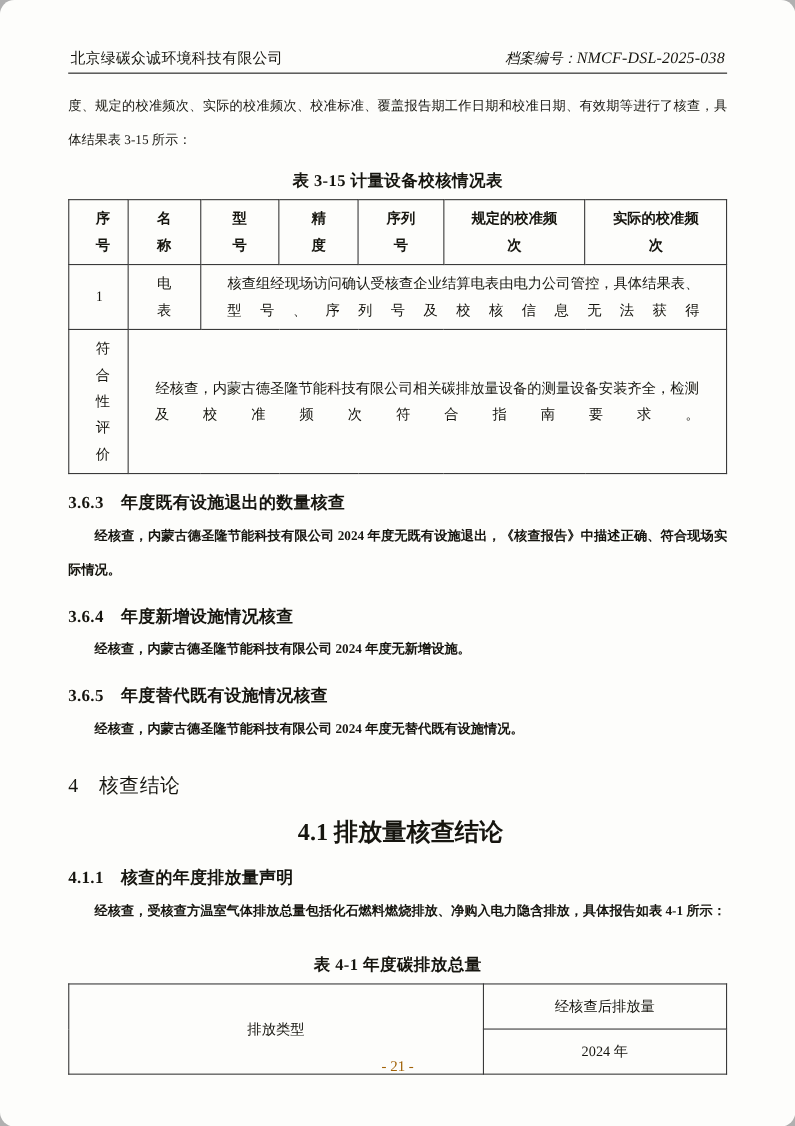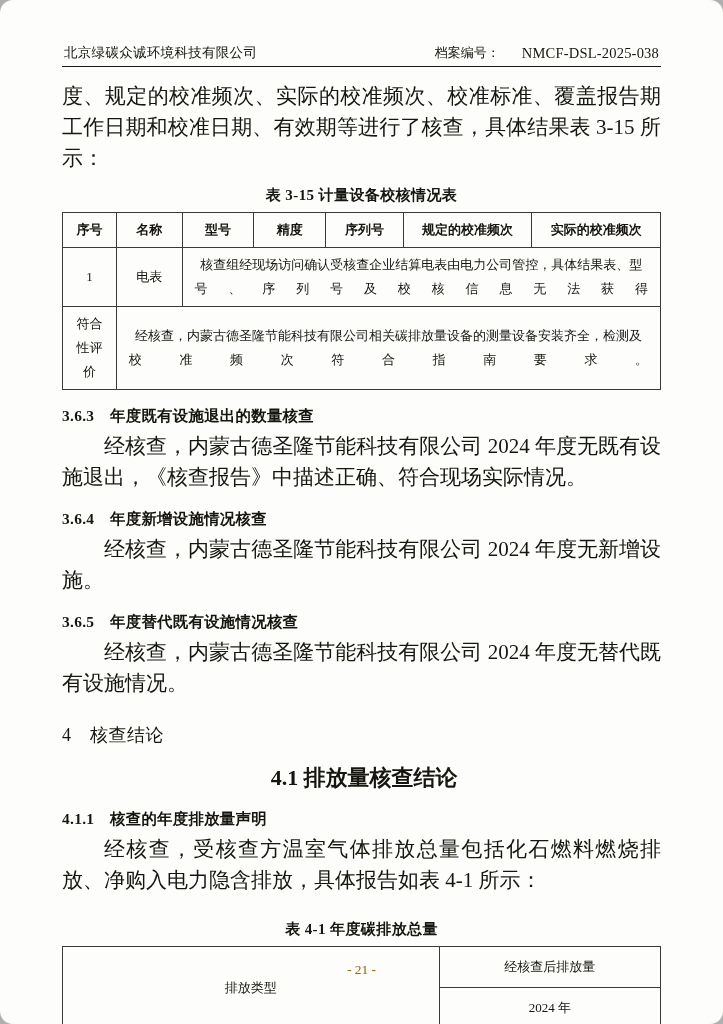--- a/index.html
+++ b/index.html
@@ -29,58 +29,59 @@
     font-size: 13.5px;
     padding: 0 2px 4px 2px;
     border-bottom: 1.2px solid #1a1a1a;
   }
   .doc-header .company {
     letter-spacing: 0.3px;
   }
   .doc-header .archive {
     display: flex;
     align-items: flex-end;
-    gap: 22px;
+    gap: 0;
+    font-style: italic;
   }
   .doc-header .archive-label { font-size: 13px; }
   .doc-header .archive-value {
     font-family: "Liberation Serif", serif;
     font-size: 14.5px;
     letter-spacing: 0.2px;
   }
 
   
   .para {
-    font-size: 21px;
+    font-size: 12px;
     line-height: 31px;
     text-align: justify;
     margin: 0;
   }
   .para.first { margin-top: 14px; }
-  .indent { text-indent: 2em; }
+  .indent { text-indent: 2em; font-weight: bold; }
 
   .tbl-caption {
     text-align: center;
     font-size: 15px;
     font-weight: bold;
     margin: 12px 0 7px 0;
     letter-spacing: 0.4px;
   }
 
   
   table.doc {
     border-collapse: collapse;
     width: 100%;
     table-layout: fixed;
   }
   table.doc td, table.doc th {
     border: 1px solid #3a3a3a;
     font-size: 13px;
     line-height: 24px;
-    padding: 5px 12px;
+    padding: 5px 24px;
     text-align: center;
     vertical-align: middle;
     font-weight: normal;
   }
   table.doc th { font-weight: bold; }
   td.just {
     text-align: justify;
     text-align-last: justify;
     padding: 6px 10px;
     line-height: 26px;

